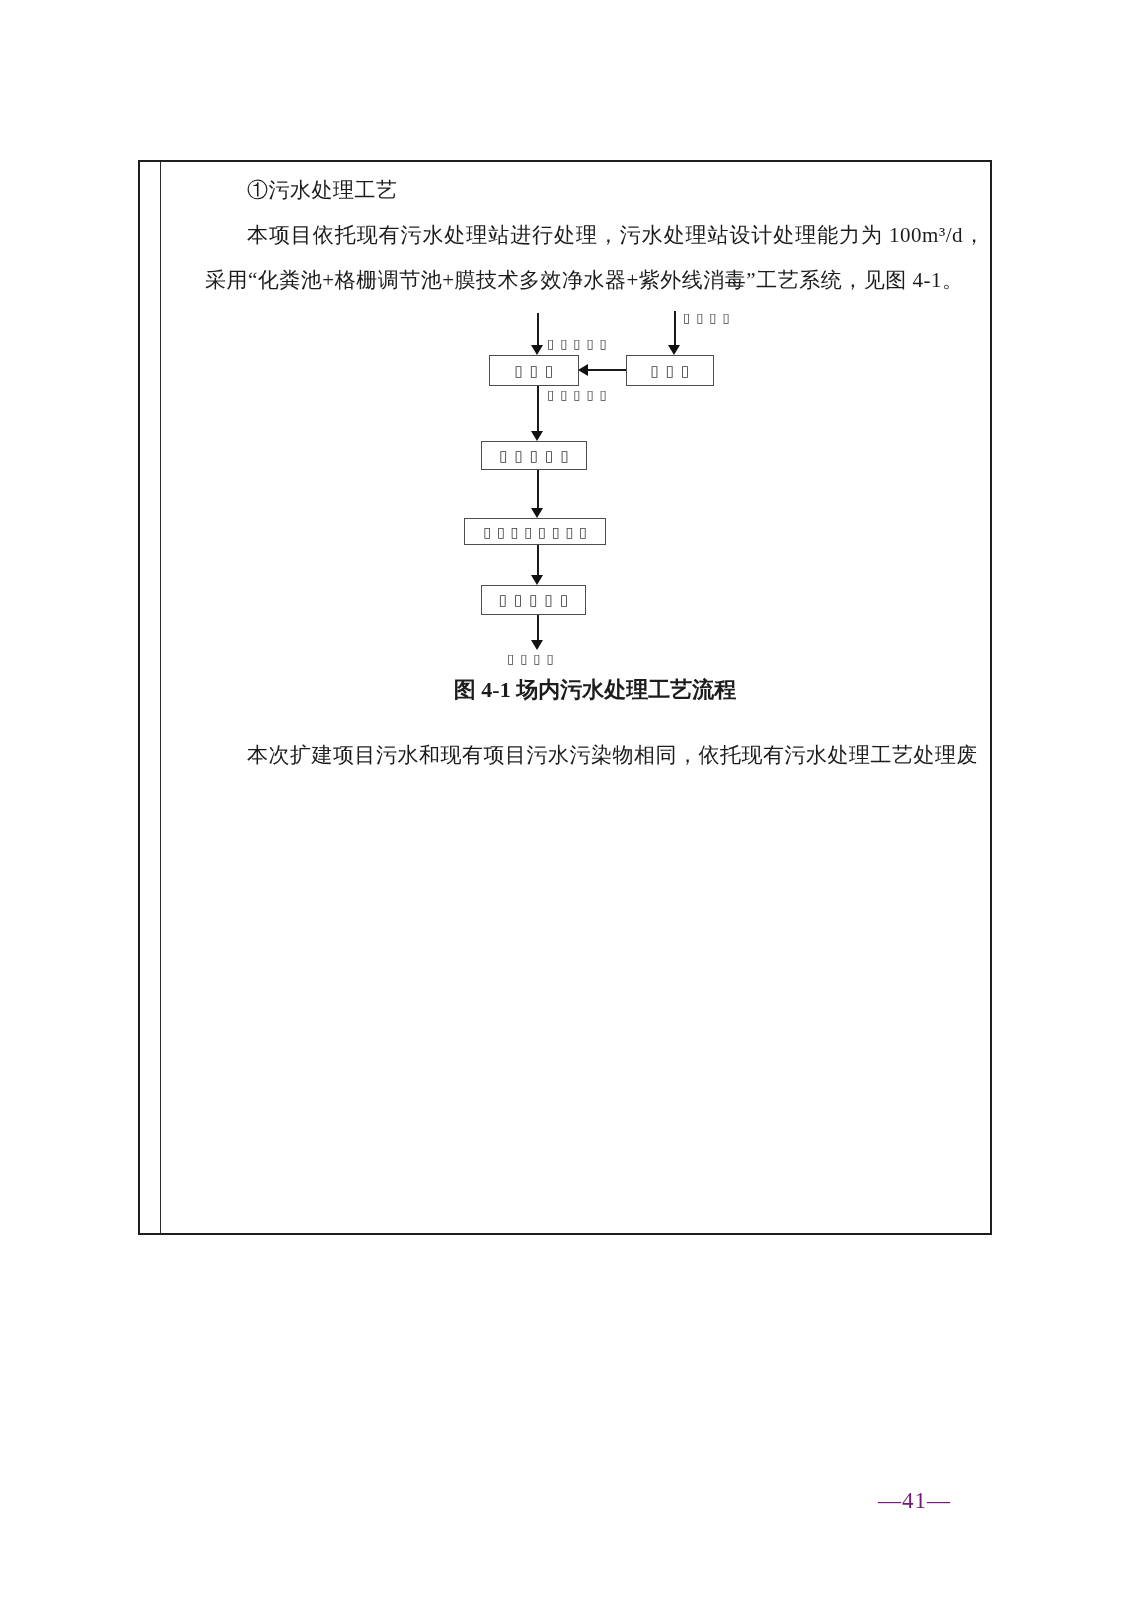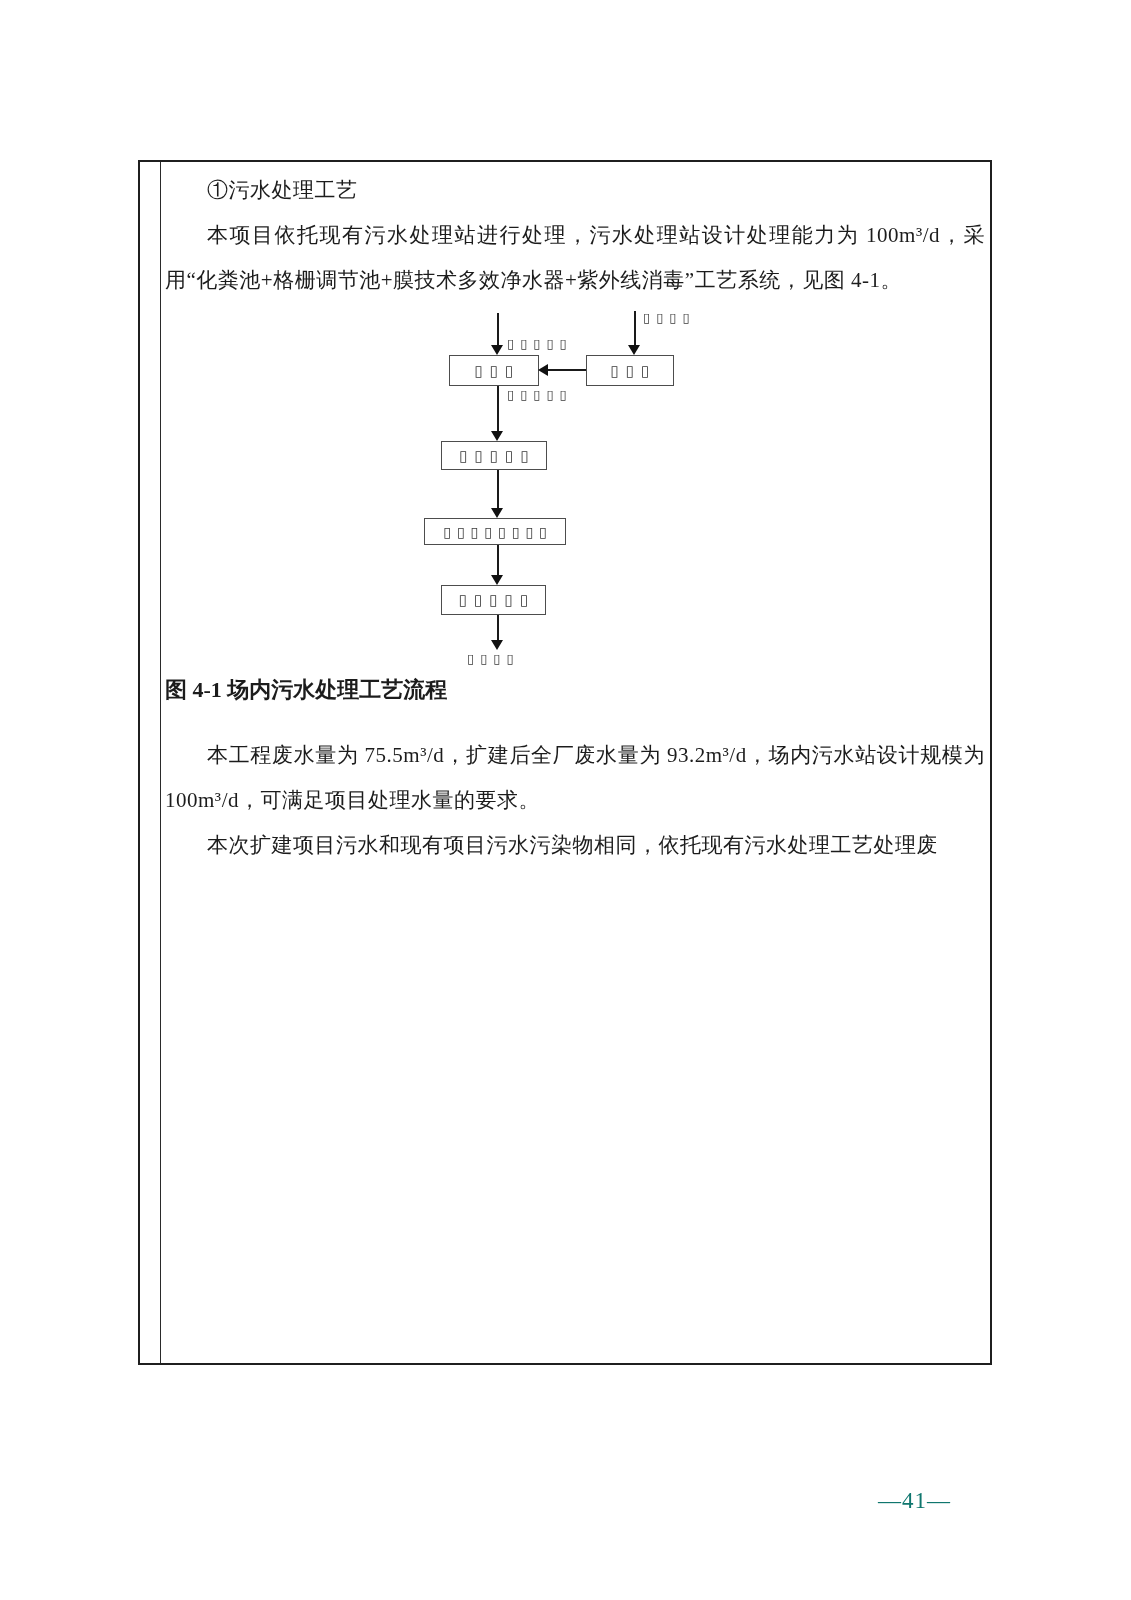--- a/index.html
+++ b/index.html
@@ -11,25 +11,26 @@
     background: #ffffff;
     font-family: "Liberation Serif", "DejaVu Serif", serif;
     color: #1c1c1c;
     overflow: hidden;
   }
   .doc-table {
     position: absolute;
     left: 138px;
     top: 160px;
     width: 854px;
-    height: 1205px;
+    height: 1075px;
     border: 2px solid #1f1f1f;
     display: flex;
     overflow: hidden;
     background: #ffffff;
+    gap: 40px;
   }
   .stub-col {
     width: 21px;
     border-right: 1px solid #2a2a2a;
     flex: 0 0 auto;
   }
   .content-col {
     flex: 1 1 auto;
     padding: 6px 5px 0 4px;
     overflow: hidden;
@@ -40,20 +41,21 @@
     line-height: 45px;
     text-align: justify;
     text-indent: 2em;
     letter-spacing: 0.5px;
   }
   .caption {
     margin: 12px 0 28px 0;
     font-size: 22px;
     line-height: 30px;
     font-weight: bold;
+    text-align: center;
     text-indent: 0;
   }
   
   .flowchart {
     position: relative;
     width: 100%;
     height: 360px;
   }
   .fc-box {
     position: absolute;
@@ -90,21 +92,21 @@
     position: absolute; width: 0; height: 0;
     border-top: 6px solid transparent;
     border-bottom: 6px solid transparent;
     border-right: 10px solid #111;
   }
   .page-number {
     position: absolute;
     left: 878px;
     top: 1488px;
     font-size: 23px;
-    color: #0f766e;
+    color: #701a75;
     letter-spacing: 1px;
   }
 </style>
 </head>
 <body>
 
 <div class="page">
 
   <div class="doc-table">
     <div class="stub-col"></div>
@@ -152,21 +154,20 @@
 
         <div class="vline" style="left:332px; top:312px; height:26px;"></div>
         <div class="ah-down" style="left:326px; top:337px;"></div>
 
         <div class="fc-label" style="left:296px; top:347px;">▯▯▯▯</div>
 
       </div>
 
       <p class="caption">图 4-1 场内污水处理工艺流程</p>
 
-      <p class="para">本工程废水量为 75.5m³/d，扩建后全厂废水量为 93.2m³/d，场内污水站设计规模为 100m³/d，可满足项目处理水量的要求。</p>
       <p class="para">本次扩建项目污水和现有项目污水污染物相同，依托现有污水处理工艺处理废</p>
 
     </div>
   </div>
 
   <div class="page-number">—41—</div>
 
 </div>
 
 </body></html>

